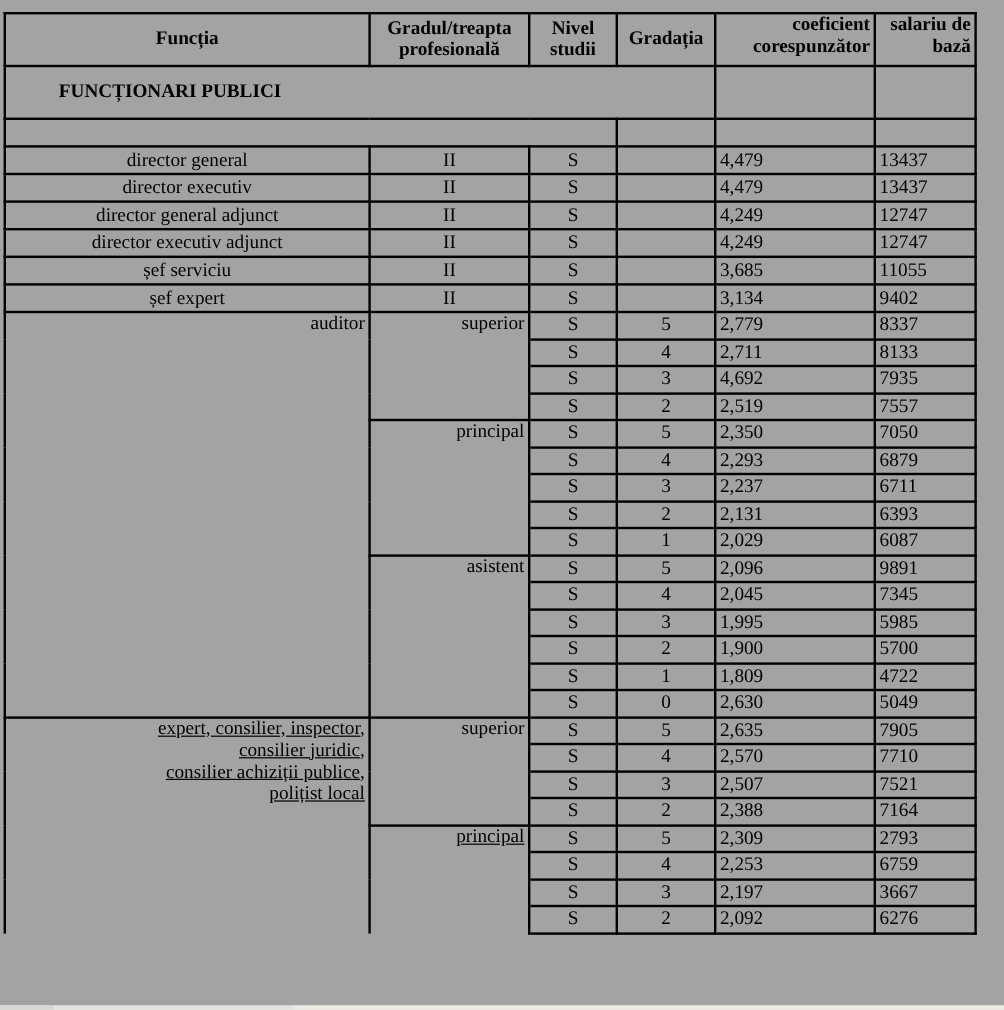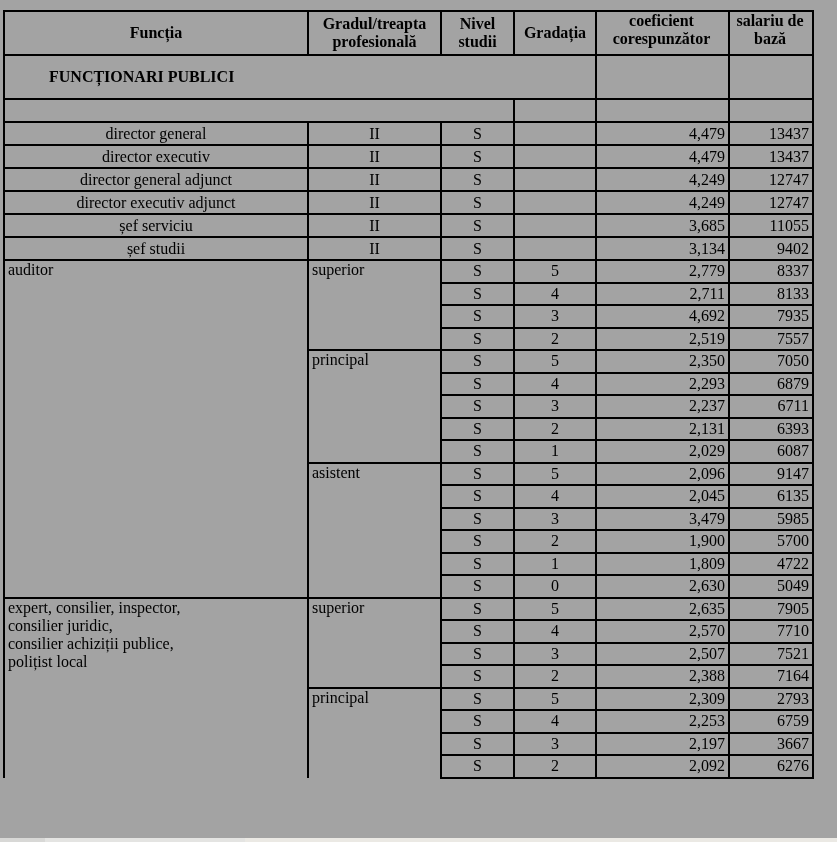--- a/index.html
+++ b/index.html
@@ -4,31 +4,31 @@
 <style>
   html, body { margin: 0; padding: 0; background: #ffffff; }
   body { width: 837px; height: 842px; position: relative; overflow: hidden;
          font-family: "Liberation Serif", "DejaVu Serif", serif; color: #000; }
   .page { position: absolute; left: 0; top: 0; width: 837px; height: 838px; background: #a3a3a3; }
   table.sal { position: absolute; left: 3px; top: 10px; border-collapse: collapse; table-layout: fixed; width: 809px; }
   table.sal td, table.sal th { border: 2px solid #000; padding: 0 3px; font-size: 16px; line-height: 18px; overflow: hidden; white-space: nowrap; }
   col.c1 { width: 304px; } col.c2 { width: 133px; } col.c3 { width: 73px; }
   col.c4 { width: 82px; } col.c5 { width: 133px; } col.c6 { width: 84px; }
   tr.hdr th { height: 42px; font-weight: bold; vertical-align: middle; text-align: center; }
-  tr.hdr th.left { text-align: center; vertical-align: top; padding-left: 1px; margin-top: 20px; }
+  tr.hdr th.left { text-align: right; vertical-align: top; padding-left: 1px; margin-top: 20px; }
   tr.hdr th .l2 { display: block; }
   tr.sect td { height: 42px; border-radius: 18px; }
   tr.sect td.title { font-weight: bold; text-align: left; padding-left: 44px; font-size: 16px; }
   tr.blank td { height: 21px; }
   tr.r td { height: 20.5px; vertical-align: middle; }
   tr.rt td { height: 21px; font-family: Liberation Serif, serif; }
   td.ctr { text-align: center; }
-  td.num { text-align: right; }
-  td.top { vertical-align: top !important; text-align: left; }
-  td.noborder-b { border-bottom: none !important; }
+  td.num { }
+  td.top { vertical-align: top !important; text-align: right; }
+  td.noborder-b { border-bottom: none !important; text-decoration: underline; }
   .multi { white-space: normal; line-height: 24.5px; padding-top: 2px; }
   .bottom-strip { position: absolute; left: 0; top: 838px; width: 837px; height: 4px; background: #e4e4e2; }
   .bottom-strip .seg { position: absolute; top: 0; height: 4px; }
 </style>
 </head>
 <body>
 
 <div class="page">
   <table class="sal">
     <colgroup>
@@ -107,21 +107,21 @@
         </tr>
         <tr class="r rt">
           <td class="ctr">șef serviciu</td>
           <td class="ctr">II</td>
           <td class="ctr">S</td>
           <td class="ctr"></td>
           <td class="num">3,685</td>
           <td class="num">11055</td>
         </tr>
         <tr class="r rt">
-          <td class="ctr">șef studii</td>
+          <td class="ctr">șef expert</td>
           <td class="ctr">II</td>
           <td class="ctr">S</td>
           <td class="ctr"></td>
           <td class="num">3,134</td>
           <td class="num">9402</td>
         </tr>
         <tr class="r">
           <td class="top multi" rowspan="15">
             <div>auditor</div>
           </td>
@@ -178,32 +178,32 @@
           <td class="ctr">S</td>
           <td class="ctr">1</td>
           <td class="num">2,029</td>
           <td class="num">6087</td>
         </tr>
         <tr class="r">
           <td class="top" rowspan="6">asistent</td>
           <td class="ctr">S</td>
           <td class="ctr">5</td>
           <td class="num">2,096</td>
-          <td class="num">9147</td>
+          <td class="num">9891</td>
         </tr>
         <tr class="r">
           <td class="ctr">S</td>
           <td class="ctr">4</td>
           <td class="num">2,045</td>
-          <td class="num">6135</td>
-        </tr>
-        <tr class="r">
-          <td class="ctr">S</td>
-          <td class="ctr">3</td>
-          <td class="num">3,479</td>
+          <td class="num">7345</td>
+        </tr>
+        <tr class="r">
+          <td class="ctr">S</td>
+          <td class="ctr">3</td>
+          <td class="num">1,995</td>
           <td class="num">5985</td>
         </tr>
         <tr class="r">
           <td class="ctr">S</td>
           <td class="ctr">2</td>
           <td class="num">1,900</td>
           <td class="num">5700</td>
         </tr>
         <tr class="r">
           <td class="ctr">S</td>

